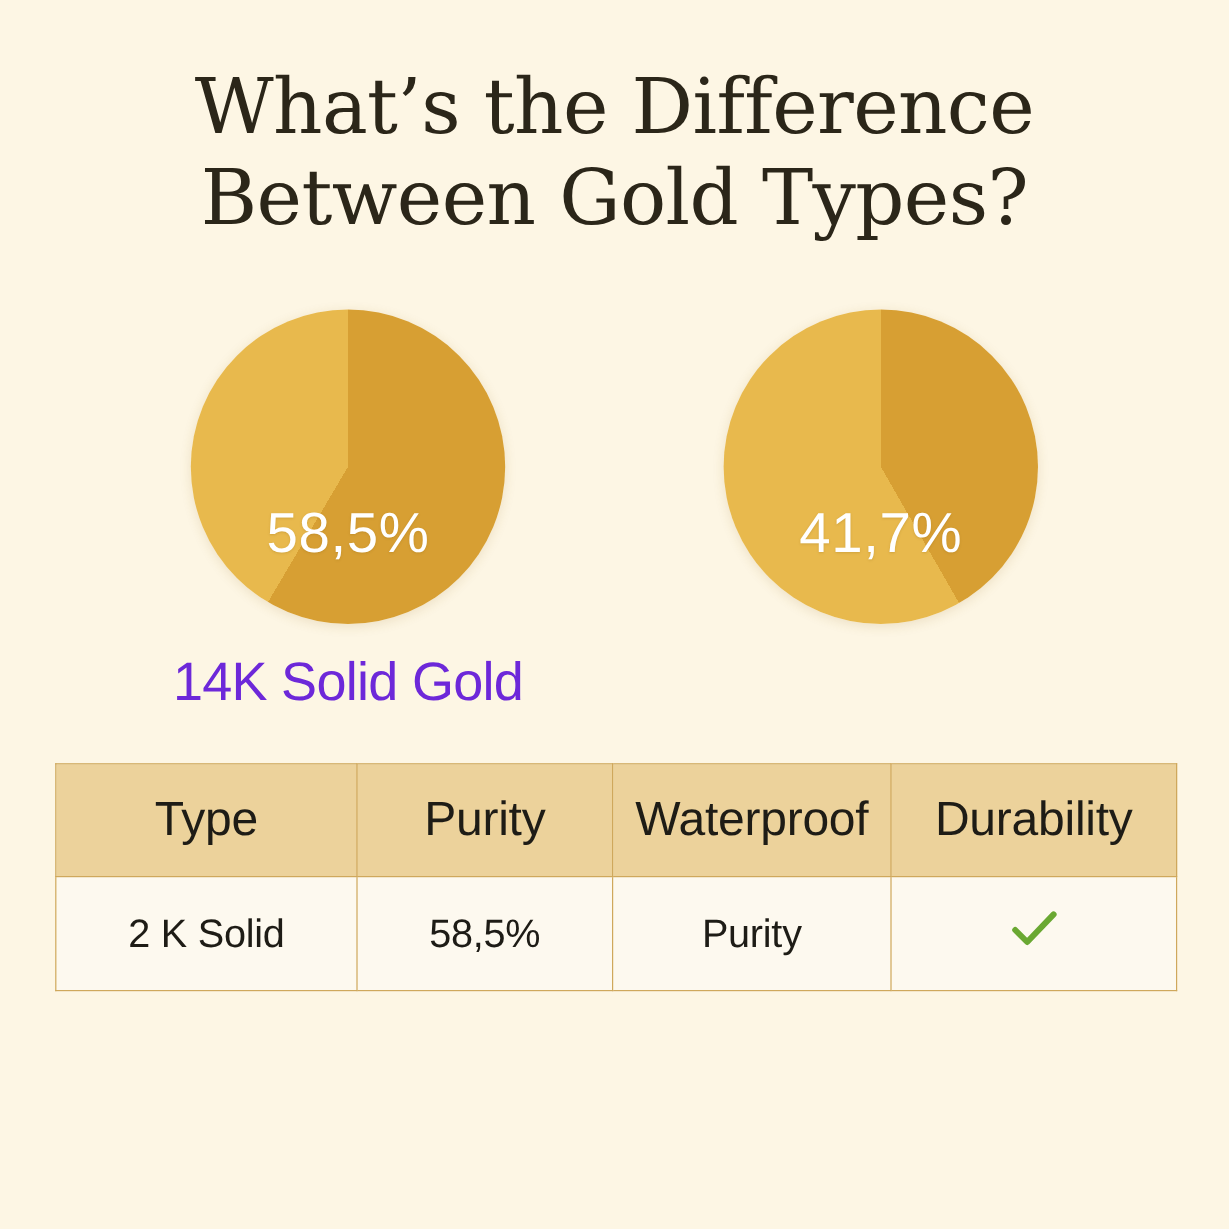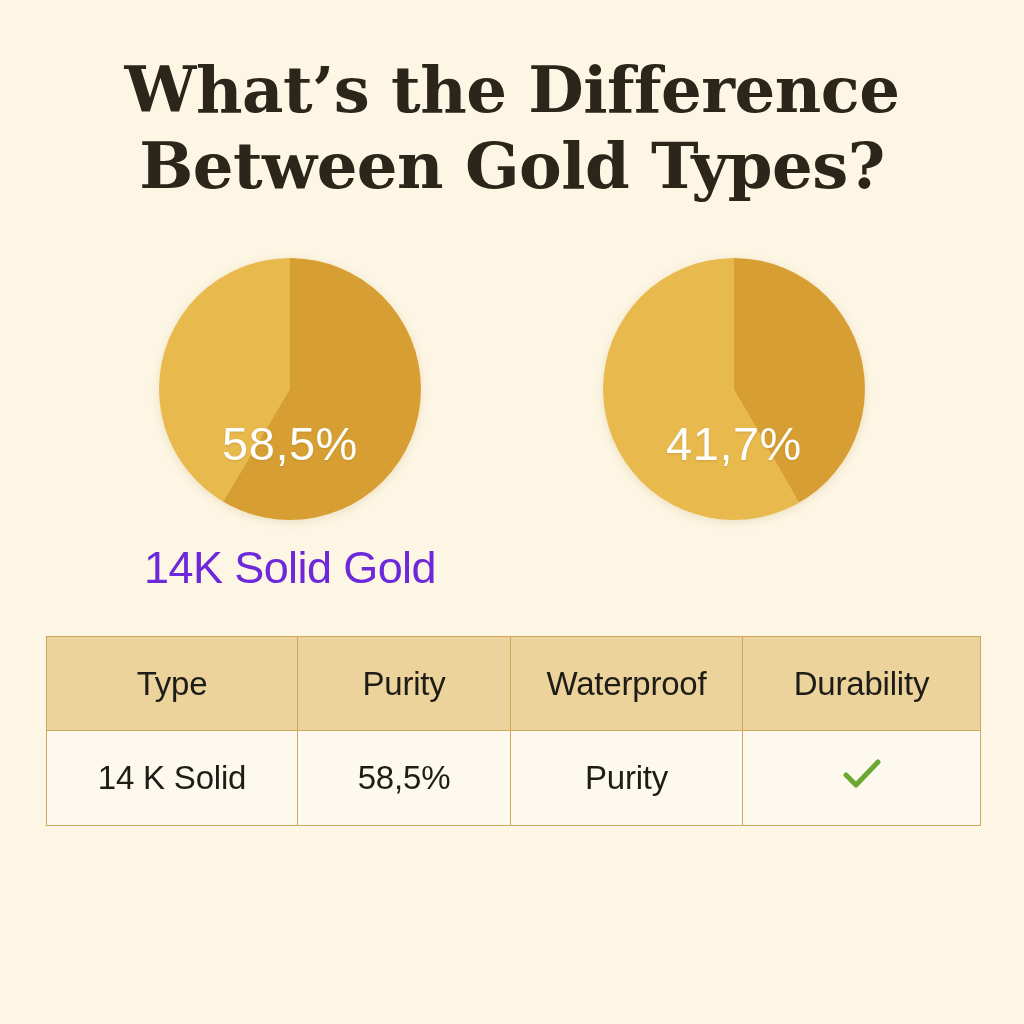--- a/index.html
+++ b/index.html
@@ -21,21 +21,21 @@
   }
 
   
   .title {
     position: absolute;
     left: 0;
     top: 52px;
     width: 1024px;
     text-align: center;
     font-family: "DejaVu Serif", "Liberation Serif", serif;
-    font-weight: 700;
+    font-weight: 400;
     font-size: 64px;
     line-height: 76px;
     letter-spacing: -0.5px;
     color: #2b2619;
   }
   .title .line {
     display: block;
     white-space: nowrap;
   }
 
@@ -97,21 +97,21 @@
   .table th, .table td {
     border: 1px solid #cfa85c;
     text-align: center;
     vertical-align: middle;
     color: #1e1c16;
     font-weight: 400;
   }
   .table thead th {
     background: #ecd29b;
     height: 91px;
-    font-size: 33px;
+    font-size: 40px;
     letter-spacing: -0.2px;
     text-align: center;
   }
   .table tbody td {
     background: #fdf9ef;
     height: 92px;
     font-size: 33px;
     letter-spacing: -0.2px;
     white-space: nowrap;
   }
@@ -157,21 +157,21 @@
     <thead>
       <tr>
         <th>Type</th>
         <th>Purity</th>
         <th>Waterproof</th>
         <th>Durability</th>
       </tr>
     </thead>
     <tbody>
       <tr>
-        <td>14 K Solid</td>
+        <td>2 K Solid</td>
         <td>58,5%</td>
         <td>Purity</td>
         <td>
           <span class="check">
             <svg width="40" height="32" viewBox="0 0 40 32" aria-hidden="true">
               <path d="M4 17 L14 27 L36 4" fill="none" stroke="#6aa832" stroke-width="5" stroke-linecap="round" stroke-linejoin="round"></path>
             </svg>
           </span>
         </td>
       </tr>

